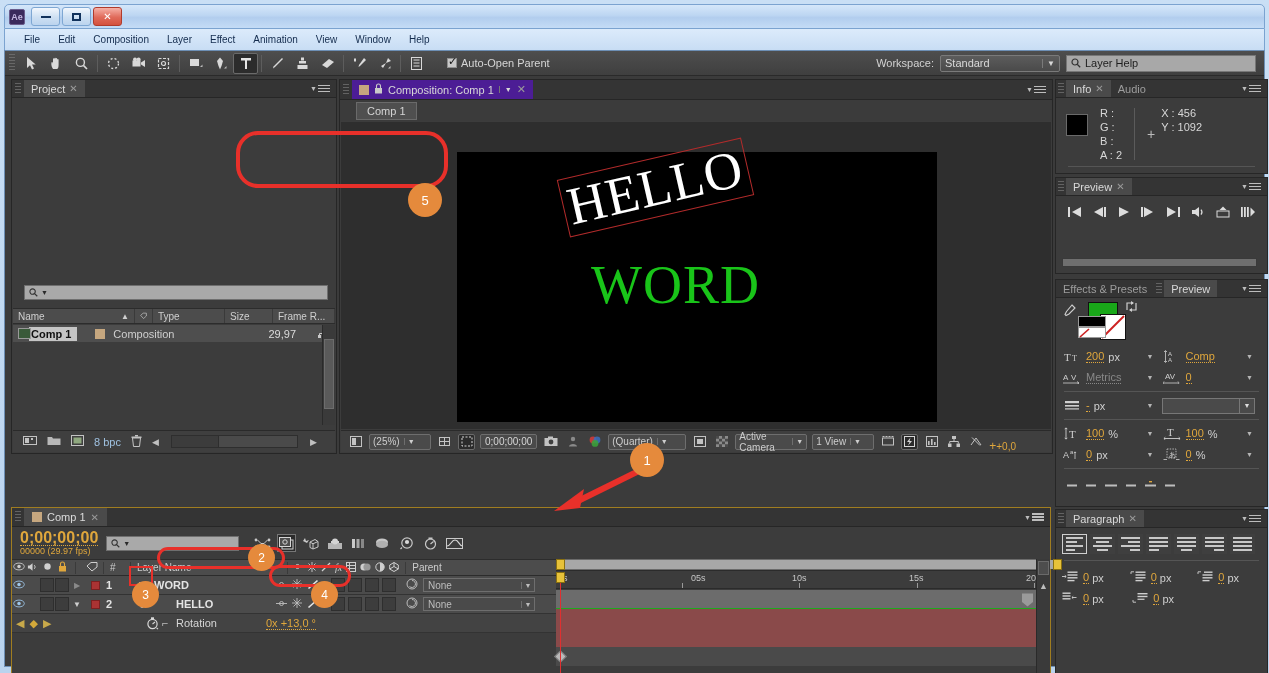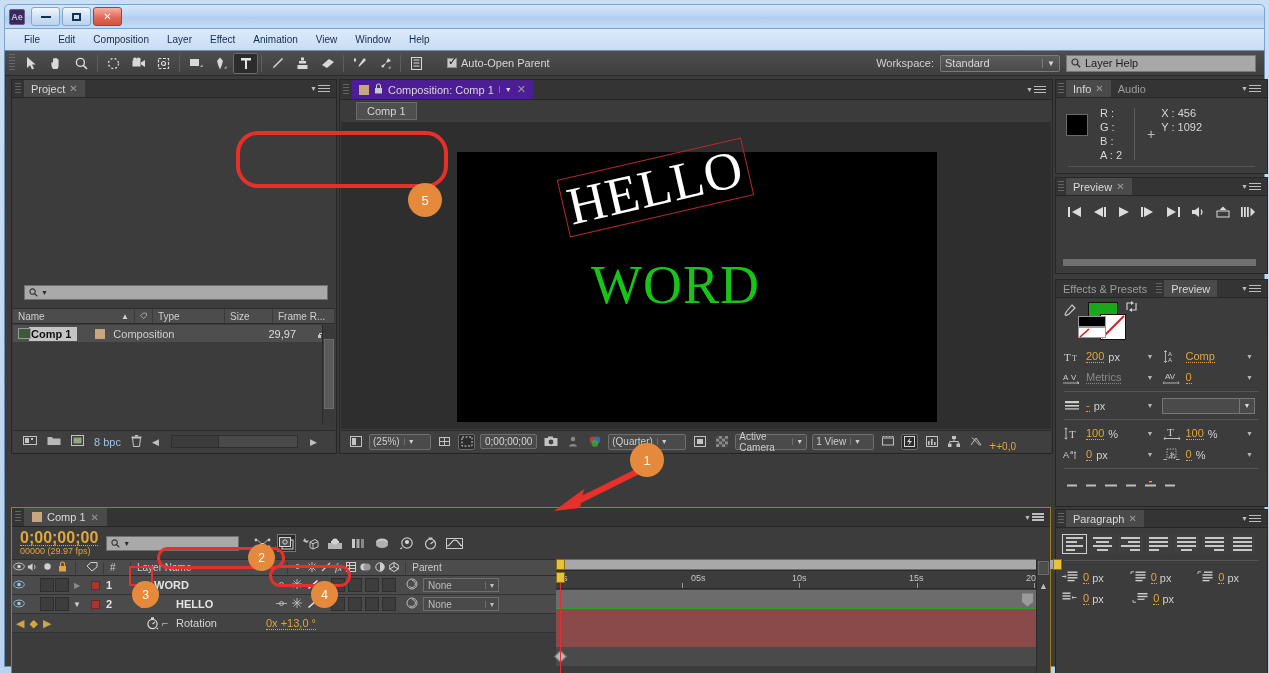--- a/index.html
+++ b/index.html
@@ -260,21 +260,21 @@
     display:flex; align-items:center; font-size:10px; color:#cdcdcd;
   }
   .lrow { position:absolute; left:0; width:544px; height:19px; display:flex; align-items:center;
           font-size:11px; color:#e4e4e4; border-bottom:1px solid #333; }
   .lrow.r1 { top:68px; background:#4b4b4b; }
   .lrow.r2 { top:87px; background:#4b4b4b; }
   .lrow.r3 { top:106px; background:#434343; }
   .sqr { width:9px; height:9px; background:#a33; border:1px solid #7a2020; }
   .cellbox { width:14px; height:14px; background:#3d3d3d; border:1px solid #2e2e2e; }
   .layername { font-weight:bold; }
-  .parentcombo { width:76px; height:14px; background:#4a4a4a; border:1px solid #6e6e6e;
+  .parentcombo { width:112px; height:14px; background:#4a4a4a; border:1px solid #6e6e6e;
                  color:#bdbdbd; font-size:10px; display:flex; align-items:center; padding-left:4px;}
   .parentcombo .ca { margin-left:auto; border-left:1px solid #6e6e6e; width:13px;
                      display:flex; align-items:center; justify-content:center; font-size:7px;}
 
   .tl-graph { position:absolute; left:544px; top:51px; right:14px; bottom:22px; background:#3c3c3c; }
   .tl-workarea { position:absolute; left:0; top:0; right:0; height:12px; background:#6b6b6b; border-bottom:1px solid #2b2b2b;}
   .wa-fill { position:absolute; left:4px; top:1px; width:495px; height:9px; background:#a8a8a8; }
   .wa-h { position:absolute; top:0; width:9px; height:11px; background:#e7c23a; border:1px solid #8a7010;}
   .tl-ruler { position:absolute; left:0; top:13px; right:0; height:17px; background:#3c3c3c; border-bottom:1px solid #2b2b2b;}
   .tk { position:absolute; top:1px; color:#c6c6c6; font-size:9px; }

